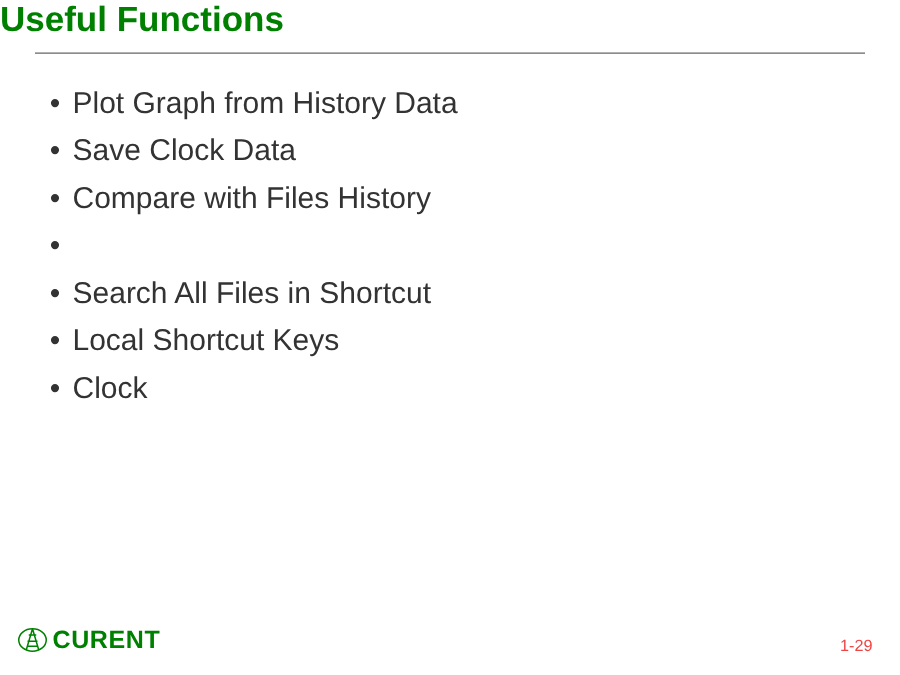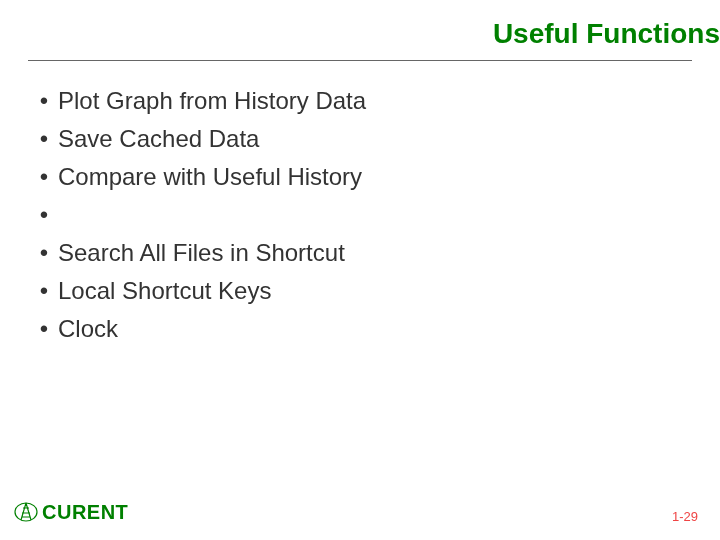--- a/index.html
+++ b/index.html
@@ -5,25 +5,24 @@
     * { box-sizing: border-box; margin: 0; padding: 0; }
     body {
       width: 720px;
       height: 540px;
       background: #ffffff;
       font-family: Arial, Helvetica, sans-serif;
       color: #333333;
       position: relative;
     }
     .title {
-      text-align: right;
+      text-align: left;
       color: #008000;
       font-size: 28px;
       font-weight: bold;
-      padding-top: 18px;
       padding-bottom: 10px;
     }
     .title-underline {
       border-bottom: 1px solid #666666;
       margin: 0 28px;
     }
     .content {
       padding: 24px 30px 0 30px;
     }
     .bullet-item {
@@ -80,25 +79,25 @@
 <div class="title">Useful Functions</div>
 <div class="title-underline"></div>
 
 <div class="content">
   <div class="bullet-item">
     <span class="bullet">•</span>
     <span class="bullet-text">Plot Graph from History Data</span>
   </div>
   <div class="bullet-item">
     <span class="bullet">•</span>
-    <span class="bullet-text">Save Cached Data</span>
+    <span class="bullet-text">Save Clock Data</span>
   </div>
   <div class="bullet-item">
     <span class="bullet">•</span>
-    <span class="bullet-text">Compare with Useful History</span>
+    <span class="bullet-text">Compare with Files History</span>
   </div>
   <div class="bullet-item">
     <span class="bullet">•</span>
   </div>
   <div class="bullet-item">
     <span class="bullet">•</span>
     <span class="bullet-text">Search All Files in Shortcut</span>
   </div>
   <div class="bullet-item">
     <span class="bullet">•</span>

